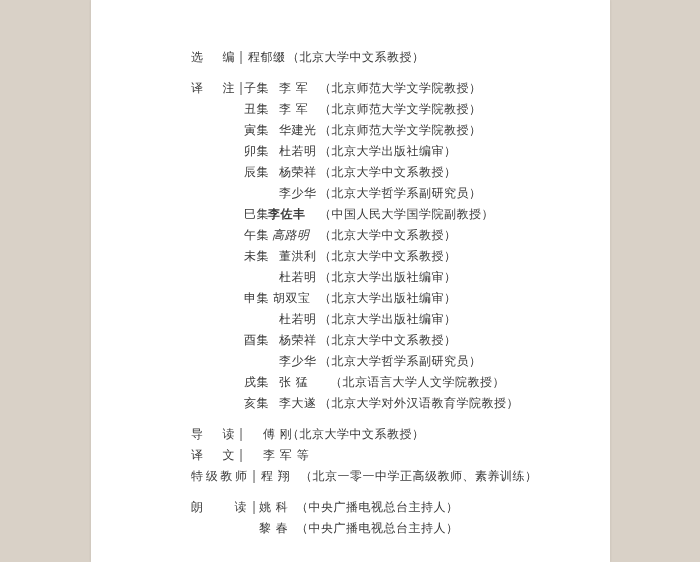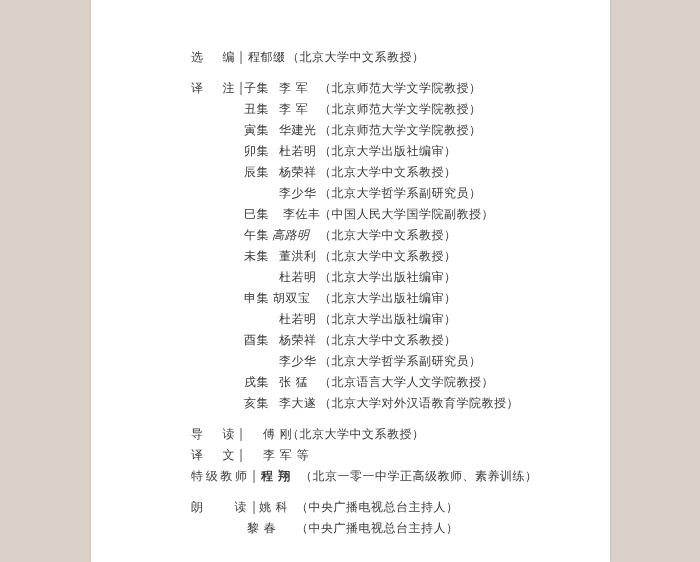--- a/index.html
+++ b/index.html
@@ -101,21 +101,21 @@
       <span class="name" style="left:188px;">杨荣祥</span>
       <span class="affil" style="left:228px;">（北京大学中文系教授）</span>
     </div>
     <div class="line" style="top:186px;left:0;">
       <span class="vol"></span>
       <span class="name" style="left:188px;">李少华</span>
       <span class="affil" style="left:228px;">（北京大学哲学系副研究员）</span>
     </div>
     <div class="line" style="top:207px;left:0;">
       <span class="vol">巳集</span>
-      <span class="name" style="left:192px;">李佐丰</span>
+      <span class="name" style="left:177px;font-weight:bold;">李佐丰</span>
       <span class="affil" style="left:228px;">（中国人民大学国学院副教授）</span>
     </div>
     <div class="line" style="top:228px;left:0;">
       <span class="vol">午集</span>
       <span class="name" style="left:181px;font-style:italic;">高路明</span>
       <span class="affil" style="left:228px;">（北京大学中文系教授）</span>
     </div>
     <div class="line" style="top:249px;left:0;">
       <span class="vol">未集</span>
       <span class="name" style="left:188px;">董洪利</span>
@@ -142,21 +142,21 @@
       <span class="affil" style="left:228px;">（北京大学中文系教授）</span>
     </div>
     <div class="line" style="top:354px;left:0;">
       <span class="vol"></span>
       <span class="name" style="left:188px;">李少华</span>
       <span class="affil" style="left:228px;">（北京大学哲学系副研究员）</span>
     </div>
     <div class="line" style="top:375px;left:0;">
       <span class="vol">戌集</span>
       <span class="name" style="left:188px;">张  猛</span>
-      <span class="affil" style="left:228px;">（北京语言大学人文学院教授）</span>
+      <span class="affil" style="left:239px;">（北京语言大学人文学院教授）</span>
     </div>
     <div class="line" style="top:396px;left:0;">
       <span class="vol">亥集</span>
       <span class="name" style="left:188px;">李大遂</span>
       <span class="affil" style="left:228px;">（北京大学对外汉语教育学院教授）</span>
     </div>
   </div>
 
   <div class="line" style="top:427px;left:0;width:519px;">
     <span class="role">导  读</span>
@@ -167,28 +167,28 @@
 
   <div class="line" style="top:448px;left:0;width:519px;">
     <span class="role">译  文</span>
     <span class="sep" style="left:148px;">|</span>
     <span class="name" style="left:172px;">李  军  等</span>
   </div>
 
   <div class="line" style="top:469px;left:0;width:519px;">
     <span class="role wide">特级教师</span>
     <span class="sep" style="left:161px;">|</span>
-    <span class="name" style="left:170px;font-weight:bold;">程  翔</span>
+    <span class="name" style="left:170px;">程  翔</span>
     <span class="affil" style="left:209px;">（北京一零一中学正高级教师、素养训练）</span>
   </div>
 
   <div class="line" style="top:500px;left:0;width:519px;">
     <span class="role" style="width:56px;">朗  读</span>
     <span class="sep" style="left:161px;">|</span>
     <span class="name" style="left:168px;">姚  科</span>
     <span class="affil" style="left:205px;">（中央广播电视总台主持人）</span>
   </div>
   <div class="line" style="top:521px;left:0;width:519px;">
-    <span class="name" style="left:156px;text-align:right;">黎  春</span>
+    <span class="name" style="left:168px;text-align:right;">黎  春</span>
     <span class="affil" style="left:205px;">（中央广播电视总台主持人）</span>
   </div>
 
 </div>
 
 </body></html>

